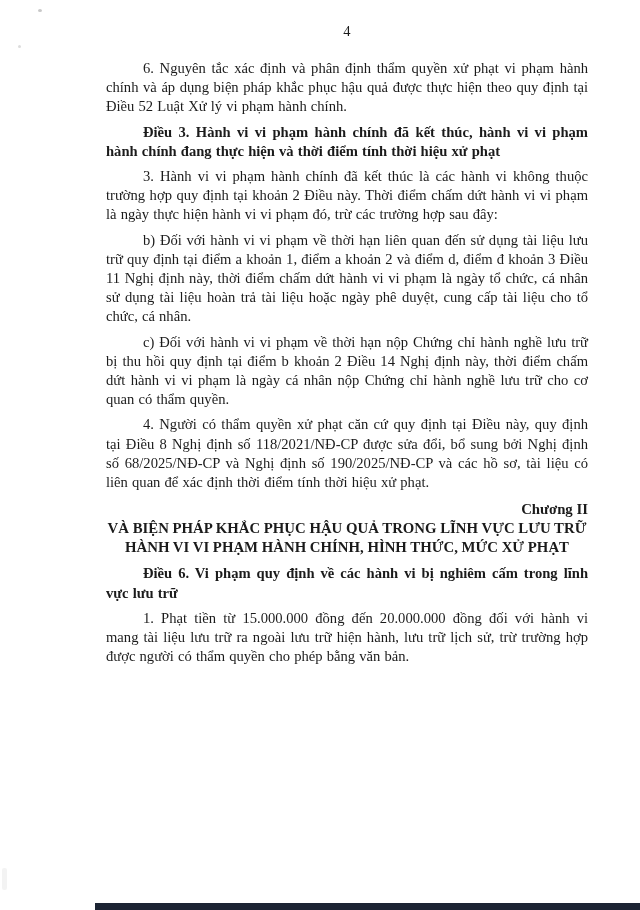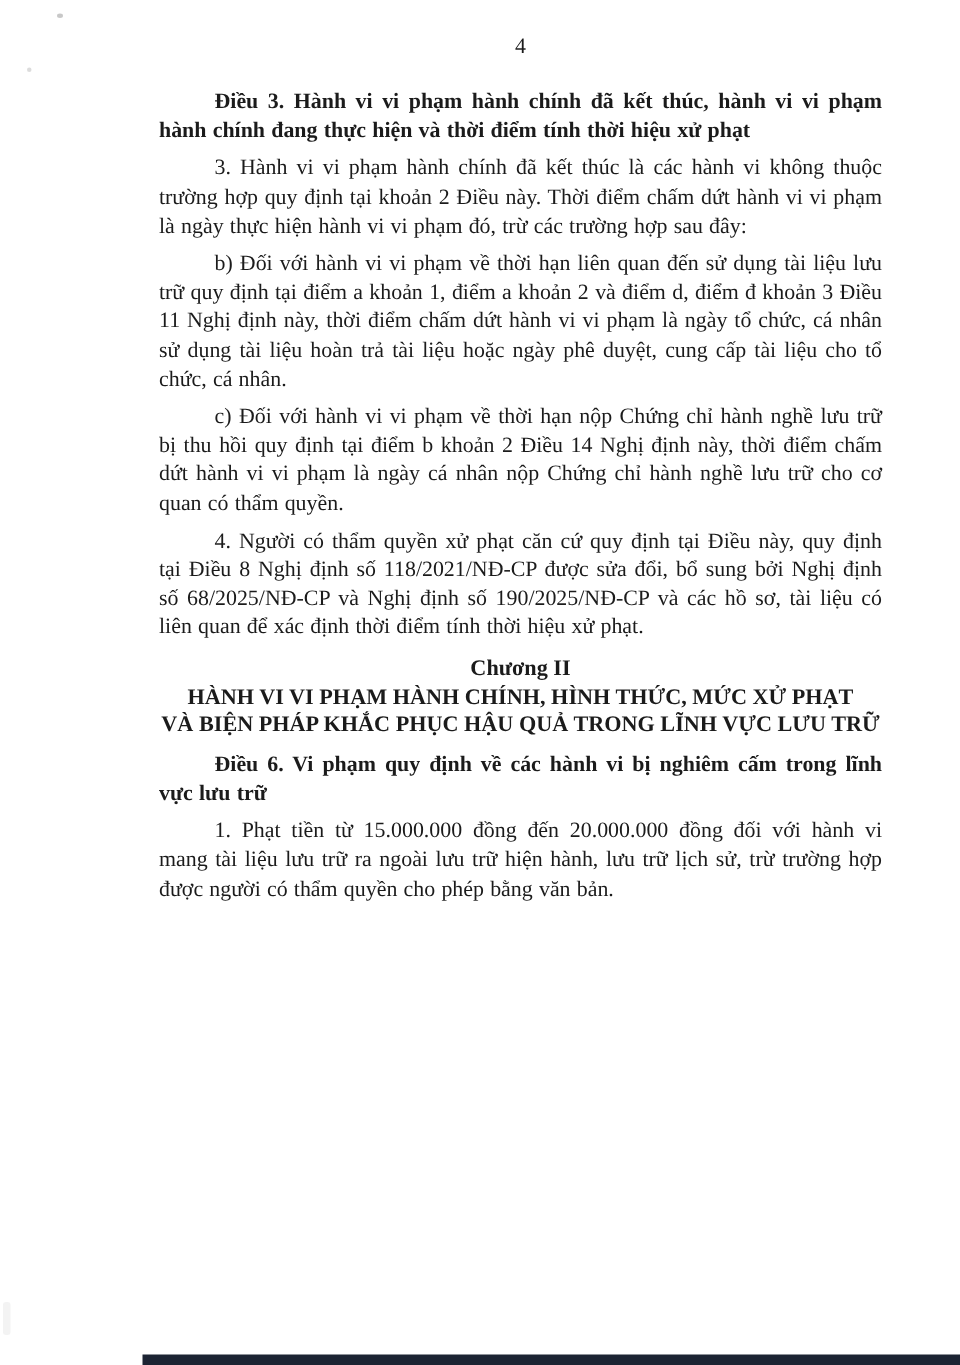--- a/index.html
+++ b/index.html
@@ -27,21 +27,21 @@
     text-align:justify;
     text-indent:37px;
     word-spacing:0.5px;
   }
   .para.bold{font-weight:bold;}
   .chapter-label{
     margin:8px 0 0 0;
     font-size:14.8px;
     line-height:19px;
     font-weight:bold;
-    text-align:center;
+    text-align:right;
     text-indent:0;
   }
   .chapter-title{
     margin:0 0 8px 0;
     font-size:14.8px;
     line-height:18.6px;
     font-weight:bold;
     text-align:center;
     text-indent:0;
   }
@@ -62,39 +62,40 @@
 <body>
 
 <div class="page">
 
   <div class="speck s1"></div>
   <div class="speck s2"></div>
   <div class="speck s3"></div>
 
   <div class="page-number">4</div>
 
+  <p class="para">6. Nguyên tắc xác định và phân định thẩm quyền xử phạt vi phạm hành chính và áp dụng biện pháp khắc phục hậu quả được thực hiện theo quy định tại Điều 52 Luật Xử lý vi phạm hành chính.</p>
 
   <p class="para bold">Điều 3. Hành vi vi phạm hành chính đã kết thúc, hành vi vi phạm hành chính đang thực hiện và thời điểm tính thời hiệu xử phạt</p>
 
 
 
   <p class="para">3. Hành vi vi phạm hành chính đã kết thúc là các hành vi không thuộc trường hợp quy định tại khoản 2 Điều này. Thời điểm chấm dứt hành vi vi phạm là ngày thực hiện hành vi vi phạm đó, trừ các trường hợp sau đây:</p>
 
 
   <p class="para">b) Đối với hành vi vi phạm về thời hạn liên quan đến sử dụng tài liệu lưu trữ quy định tại điểm a khoản 1, điểm a khoản 2 và điểm d, điểm đ khoản 3 Điều 11 Nghị định này, thời điểm chấm dứt hành vi vi phạm là ngày tổ chức, cá nhân sử dụng tài liệu hoàn trả tài liệu hoặc ngày phê duyệt, cung cấp tài liệu cho tổ chức, cá nhân.</p>
 
   <p class="para">c) Đối với hành vi vi phạm về thời hạn nộp Chứng chỉ hành nghề lưu trữ bị thu hồi quy định tại điểm b khoản 2 Điều 14 Nghị định này, thời điểm chấm dứt hành vi vi phạm là ngày cá nhân nộp Chứng chỉ hành nghề lưu trữ cho cơ quan có thẩm quyền.</p>
 
   <p class="para">4. Người có thẩm quyền xử phạt căn cứ quy định tại Điều này, quy định tại Điều 8 Nghị định số 118/2021/NĐ-CP được sửa đổi, bổ sung bởi Nghị định số 68/2025/NĐ-CP và Nghị định số 190/2025/NĐ-CP và các hồ sơ, tài liệu có liên quan để xác định thời điểm tính thời hiệu xử phạt.</p>
 
   <div class="chapter-label">Chương II</div>
 
   <div class="chapter-title">
+    <div>VÀ BIỆN PHÁP KHẮC PHỤC HẬU QUẢ TRONG LĨNH VỰC LƯU TRỮ</div>
     <div>HÀNH VI VI PHẠM HÀNH CHÍNH, HÌNH THỨC, MỨC XỬ PHẠT</div>
-    <div>VÀ BIỆN PHÁP KHẮC PHỤC HẬU QUẢ TRONG LĨNH VỰC LƯU TRỮ</div>
   </div>
 
   <p class="para bold">Điều 6. Vi phạm quy định về các hành vi bị nghiêm cấm trong lĩnh vực lưu trữ</p>
 
   <p class="para">1. Phạt tiền từ 15.000.000 đồng đến 20.000.000 đồng đối với hành vi mang tài liệu lưu trữ ra ngoài lưu trữ hiện hành, lưu trữ lịch sử, trừ trường hợp được người có thẩm quyền cho phép bằng văn bản.</p>
 
   <div class="scan-edge-bar"></div>
 
 </div>
 

